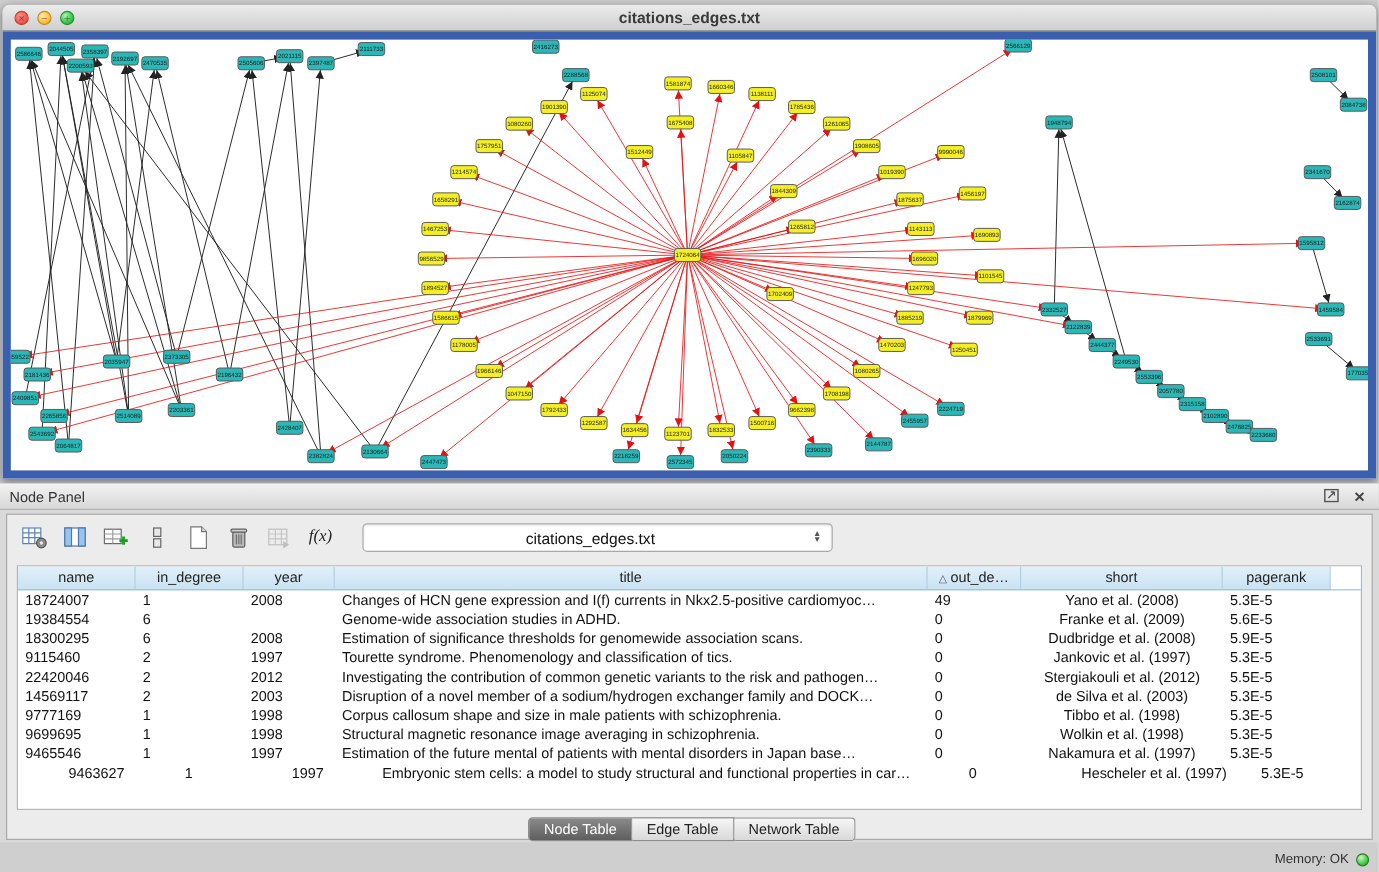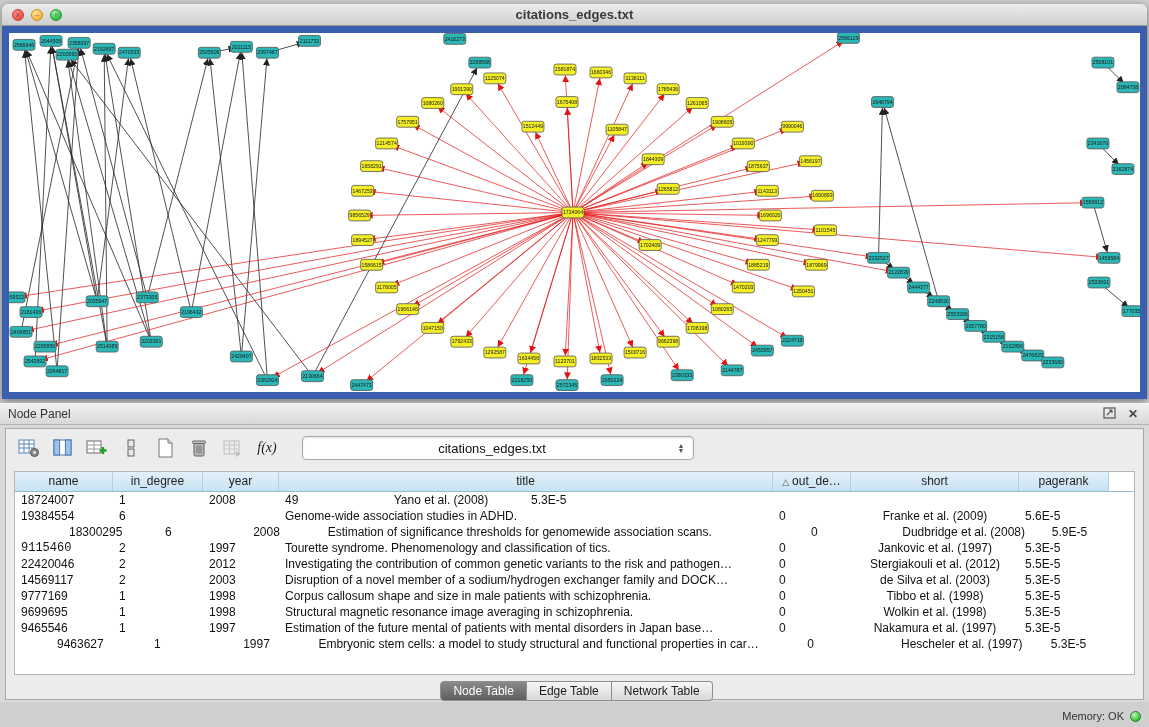--- a/index.html
+++ b/index.html
@@ -697,44 +697,45 @@
           <div class="th" style="width: 78px;"><span class="sort">△</span>out_de…</div>
           <div class="th" style="width: 168px;">short</div>
           <div class="th" style="width: 90px;">pagerank</div>
           <div class="th" style="flex: 1 1 0%; background: rgb(255, 255, 255); border-right: none;"></div>
         </div>
       <div id="tbody">
           <div class="trow">
             <div class="td" style="width: 98px;">18724007</div>
             <div class="td" style="width: 90px;">1</div>
             <div class="td" style="width: 76px;">2008</div>
+            <div class="td" style="width: 494px;">Changes of HCN gene expression and I(f) currents in Nkx2.5-positive cardiomyoc…</div>
             <div class="td" style="width: 78px;">49</div>
             <div class="td center" style="width: 168px;">Yano et al. (2008)</div>
             <div class="td" style="width: 90px;">5.3E-5</div>
           </div>
           <div class="trow">
             <div class="td" style="width: 98px;">19384554</div>
             <div class="td" style="width: 90px;">6</div>
             <div class="td" style="width: 76px; margin-top: 20px;">2009</div>
             <div class="td" style="width: 494px;">Genome-wide association studies in ADHD.</div>
             <div class="td" style="width: 78px;">0</div>
             <div class="td center" style="width: 168px;">Franke et al. (2009)</div>
             <div class="td" style="width: 90px;">5.6E-5</div>
           </div>
           <div class="trow">
-            <div class="td" style="width: 98px; margin-left: 48px;">18300295</div>
+            <div class="td" style="width: 98px;">18300295</div>
             <div class="td" style="width: 90px;">6</div>
             <div class="td" style="width: 76px;">2008</div>
             <div class="td" style="width: 494px;">Estimation of significance thresholds for genomewide association scans.</div>
             <div class="td" style="width: 78px;">0</div>
             <div class="td center" style="width: 168px;">Dudbridge et al. (2008)</div>
             <div class="td" style="width: 90px;">5.9E-5</div>
           </div>
           <div class="trow">
-            <div class="td" style="width: 98px; font-family: Liberation Mono, monospace;">9115460</div>
+            <div class="td" style="width: 98px;">9115460</div>
             <div class="td" style="width: 90px;">2</div>
             <div class="td" style="width: 76px;">1997</div>
             <div class="td" style="width: 494px;">Tourette syndrome. Phenomenology and classification of tics.</div>
             <div class="td" style="width: 78px;">0</div>
             <div class="td center" style="width: 168px;">Jankovic et al. (1997)</div>
             <div class="td" style="width: 90px;">5.3E-5</div>
           </div>
           <div class="trow">
             <div class="td" style="width: 98px;">22420046</div>
             <div class="td" style="width: 90px;">2</div>

